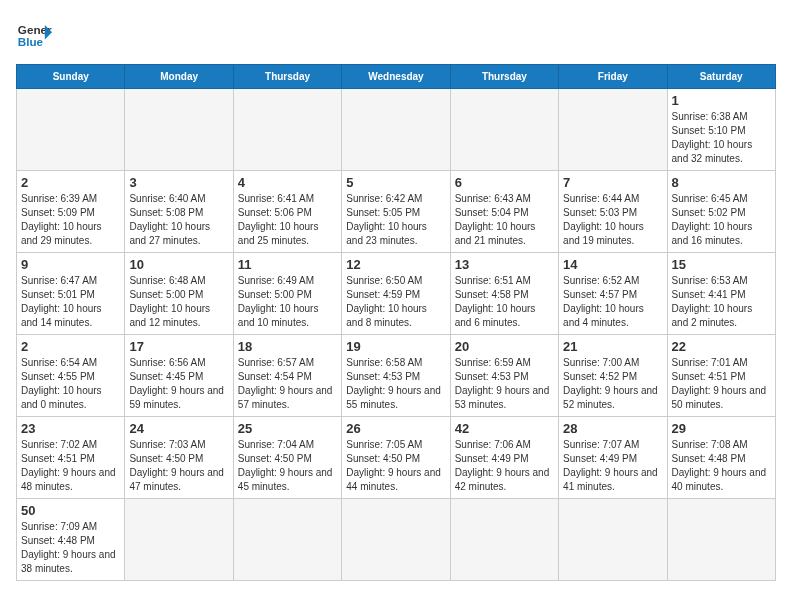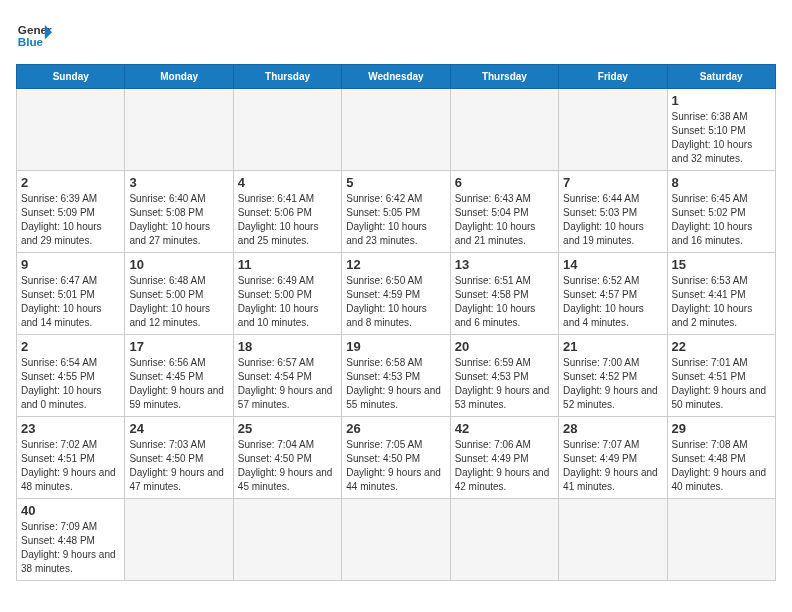--- a/index.html
+++ b/index.html
@@ -295,21 +295,21 @@
         </td>
         <td>
           <span class="day-number">29</span>
           <div class="day-info">Sunrise: 7:08 AM
 Sunset: 4:48 PM
 Daylight: 9 hours and 40 minutes.</div>
         </td>
       </tr>
       <tr>
         <td>
-          <span class="day-number">40</span>
+          <span class="day-number">50</span>
           <div class="day-info">Sunrise: 7:09 AM
 Sunset: 4:48 PM
 Daylight: 9 hours and 38 minutes.</div>
         </td>
         <td class="empty"></td>
         <td class="empty"></td>
         <td class="empty"></td>
         <td class="empty"></td>
         <td class="empty"></td>
         <td class="empty"></td>

